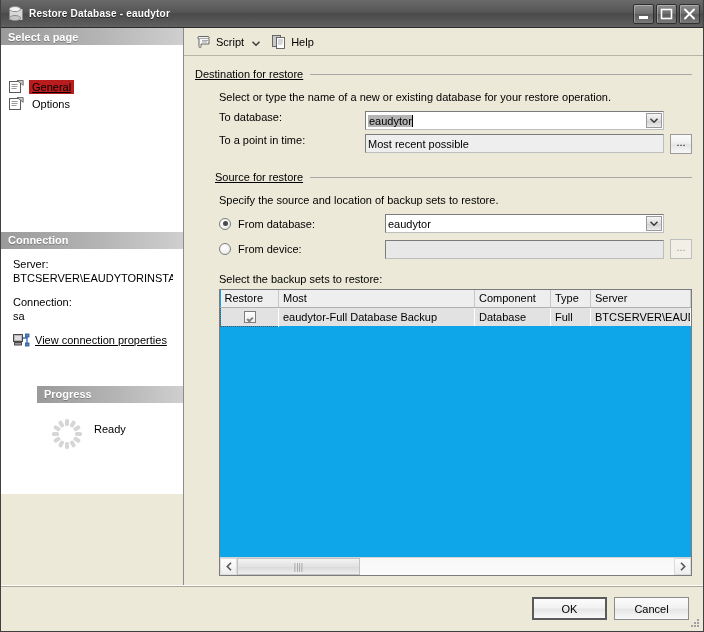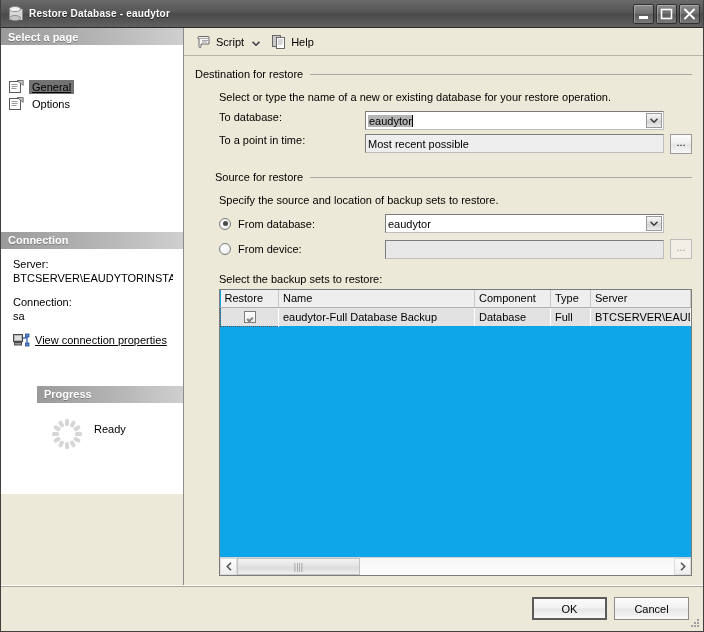--- a/index.html
+++ b/index.html
@@ -127,21 +127,21 @@
   }
   #pagelist { flex: 1 1 auto; }
   .page-item {
     display: flex;
     align-items: center;
     height: 17px;
     padding-left: 8px;
     font-size: 11px;
   }
   .page-item .lbl { padding: 0 3px; line-height: 14px; }
-  .page-item.selected .lbl { background: #737373; text-decoration: underline; }
+  .page-item.selected .lbl { background: #b91c1c; text-decoration: underline; }
   .pg-icon {
     width: 15px; height: 14px;
     margin-right: 5px;
     flex: 0 0 15px;
     position: relative;
   }
 
   #connpane { flex: 0 0 auto; }
   #connbody {
     background: #fff;
@@ -220,21 +220,21 @@
     display: flex;
     flex-direction: column;
   }
 
   .grp-title {
     display: flex;
     align-items: center;
     font-size: 11px;
     margin-bottom: 2px;
   }
-  .grp-title .txt { white-space: nowrap; padding-right: 7px; }
+  .grp-title .txt { white-space: nowrap; padding-right: 7px; text-decoration: underline; }
   .grp-title .rule {
     flex: 1 1 auto;
     height: 1px;
     background: #a8a8a8;
   }
   .grp-inner { padding-left: 24px; }
   .hint { font-size: 11px; margin: 9px 0 8px 0; }
 
   .frow {
     display: flex;
@@ -676,21 +676,21 @@
                 <colgroup>
                   <col style="width:58px">
                     <col style="width:196px">
                     <col style="width:76px">
                   <col style="width:40px">
                     <col style="width:auto">
                 </colgroup>
                 <thead>
                   <tr>
                     <th>Restore</th>
-                    <th>Name</th>
+                    <th>Most</th>
                     <th>Component</th>
                     <th>Type</th>
                     <th>Server</th>
                   </tr>
                 </thead>
                 <tbody>
                   <tr class="row">
                     <td class="cell-restore">
                       <span class="chk"></span>
                     </td>

